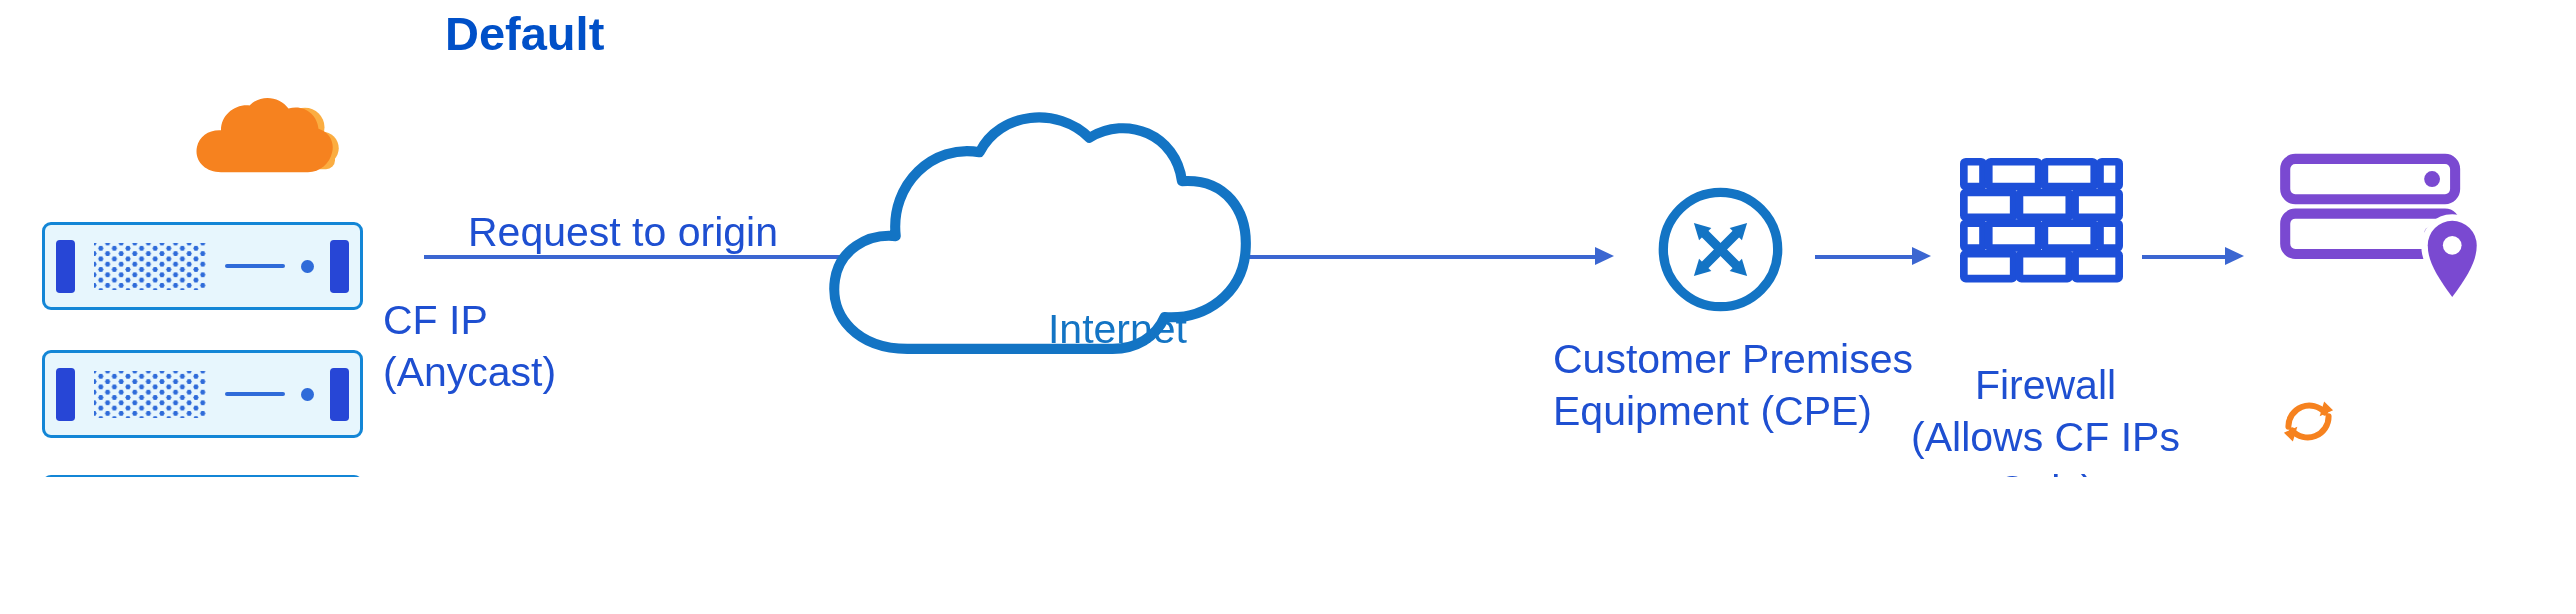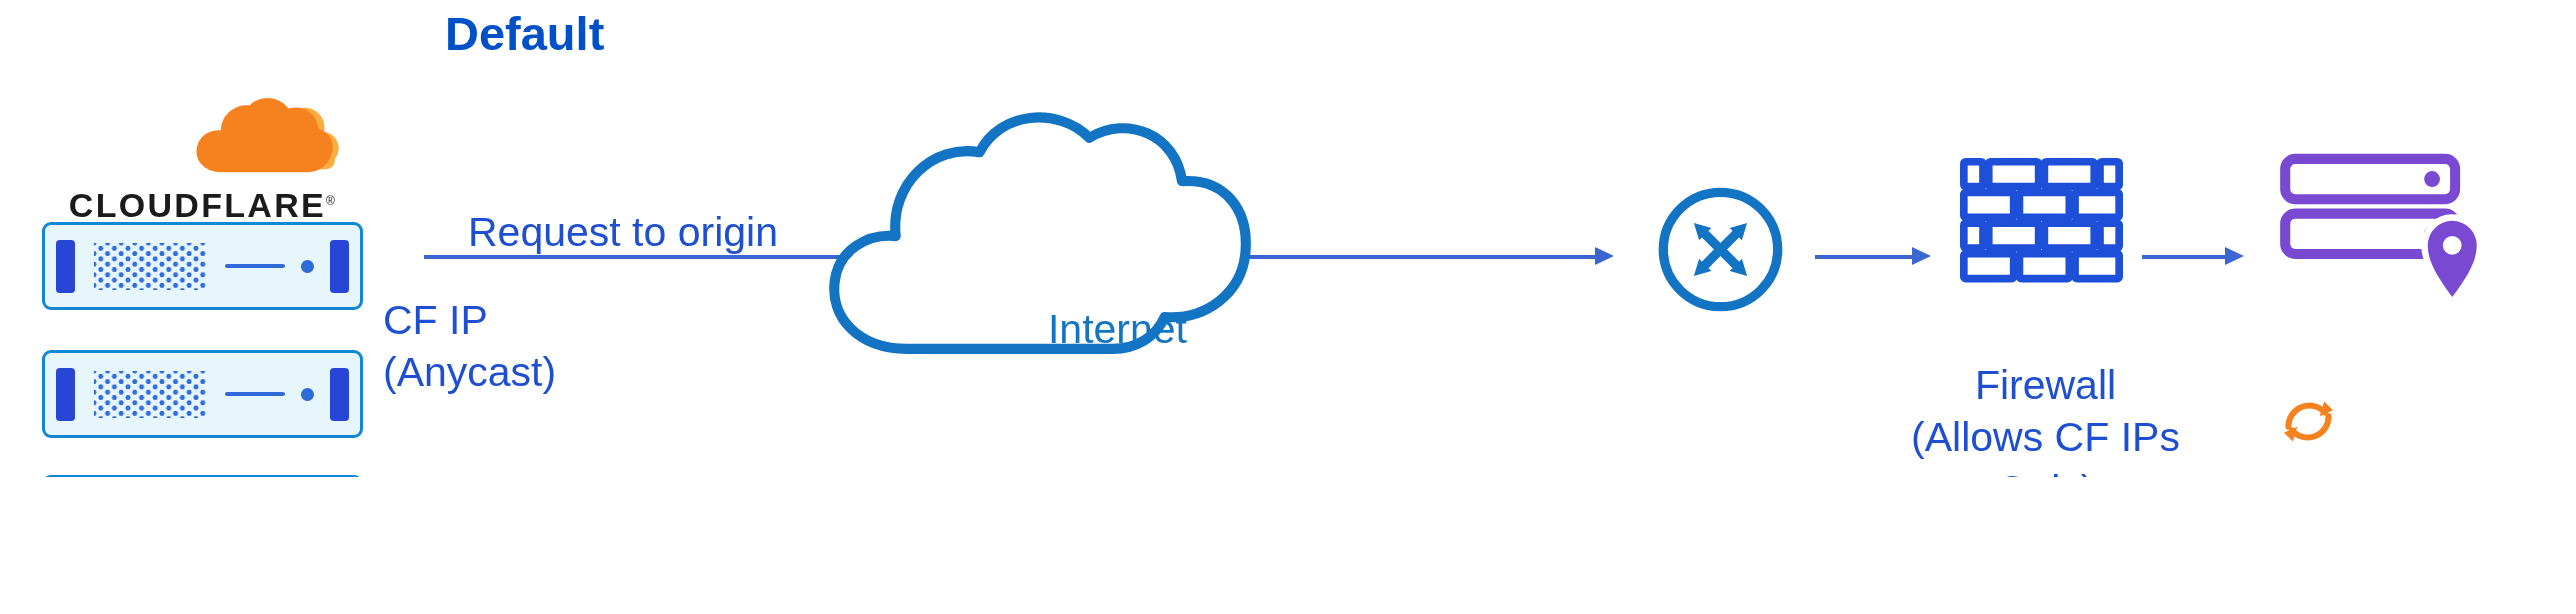--- a/index.html
+++ b/index.html
@@ -83,23 +83,20 @@
 <div id="canvas">
 
   <div id="title" class="abs">Default</div>
 
   <svg id="cf-logo" class="abs" viewBox="0 0 200 118" aria-hidden="true">
     <circle cx="152" cy="40" r="26" fill="#fbad41"></circle>
     <circle cx="175" cy="68" r="22" fill="#fbad41"></circle>
     <rect x="140" y="52" width="52" height="44" rx="12" fill="#fbad41"></rect>
     <path d="M40,100 C18,100 4,84 8,66 C11,52 24,43 40,44 C40,24 58,9 78,11 C92,-4 118,-2 130,15 C150,9 168,22 170,42 C184,46 192,60 188,74 C185,88 172,100 156,100 Z" fill="#f6821f"></path>
   </svg>
-  <div id="cf-wordmark" class="abs">
-    <span>CLOUDFLARE</span><sup>®</sup>
-  </div>
 
   <div class="server abs" style="top:222px;">
     <div class="tab"></div>
     <div class="dots"></div>
     <div class="hline"></div>
     <div class="pdot"></div>
     <div class="tab right"></div>
   </div>
   <div class="server abs" style="top:350px;">
     <div class="tab"></div>
@@ -130,20 +127,22 @@
 
   <svg id="icon-cpe" class="abs" viewBox="0 0 100 100" aria-hidden="true">
     <circle cx="50" cy="50" r="43" fill="#ffffff" stroke="#1374c4" stroke-width="7"></circle>
     <line x1="38" y1="62" x2="62" y2="38" stroke="#1374c4" stroke-width="7" stroke-linecap="round"></line>
     <line x1="38" y1="38" x2="62" y2="62" stroke="#1374c4" stroke-width="7" stroke-linecap="round"></line>
     <polygon points="70,30 66.1,43.1 56.9,33.9" fill="#1374c4"></polygon>
     <polygon points="30,70 43.1,66.1 33.9,56.9" fill="#1374c4"></polygon>
     <polygon points="30,30 43.1,33.9 33.9,43.1" fill="#1374c4"></polygon>
     <polygon points="70,70 66.1,56.9 56.9,66.1" fill="#1374c4"></polygon>
   </svg>
+  <div id="lbl-cpe" class="abs lbl pre">Customer Premises
+Equipment (CPE)</div>
 
   <div class="aline abs" style="left:1815px;top:255px;width:97px;"></div>
   <div class="ahead abs" style="left:1912px;top:247px;"></div>
 
   <svg id="icon-firewall" class="abs" viewBox="0 0 170 140" aria-hidden="true">
     <g fill="#ffffff" stroke="#1d4fd8" stroke-width="8" stroke-linejoin="round">
       <rect x="4" y="4" width="20" height="26" rx="2"></rect>
       <rect x="30" y="4" width="52" height="26" rx="2"></rect>
       <rect x="88" y="4" width="52" height="26" rx="2"></rect>
       <rect x="146" y="4" width="20" height="26" rx="2"></rect>

